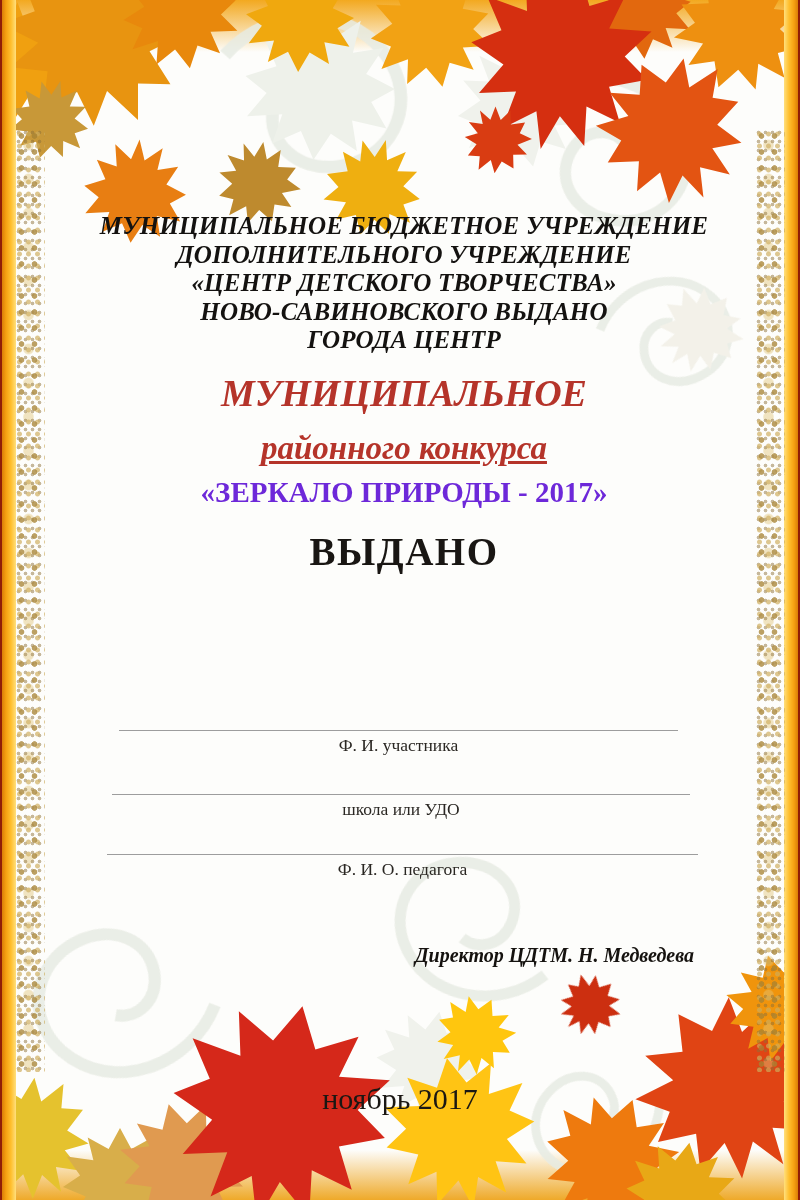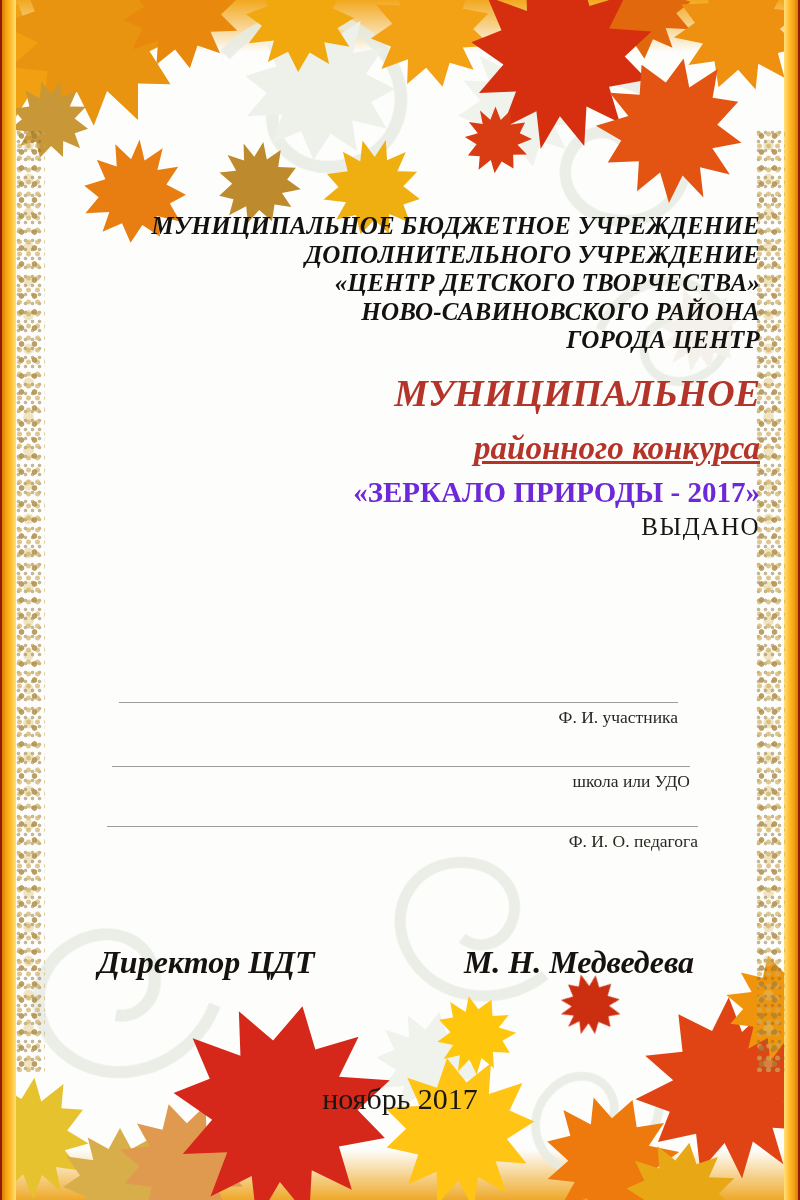--- a/index.html
+++ b/index.html
@@ -20,40 +20,40 @@
     background-image:
       radial-gradient(circle,rgba(166,130,52,.85) 2.4px,rgba(0,0,0,0) 3.2px),
       radial-gradient(circle,rgba(206,172,92,.75) 2px,rgba(0,0,0,0) 2.9px),
       radial-gradient(circle,rgba(142,114,58,.55) 1.5px,rgba(0,0,0,0) 2.2px),
       radial-gradient(circle,rgba(225,196,120,.5) 4.5px,rgba(0,0,0,0) 6px);
     background-size:13px 16px,9px 12px,7px 9px,27px 34px;}
   .lace.left{left:15px;}
   .lace.right{right:15px;}
 
   
-  .content{position:absolute;left:48px;right:40px;top:212px;z-index:3;text-align:right;color:#141210;}
+  .content{position:absolute;left:48px;right:40px;top:212px;z-index:3;text-align:center;color:#141210;}
   .org-line{font-size:25px;line-height:28.6px;font-weight:bold;font-style:italic;letter-spacing:.2px;}
   .title-line{font-size:38px;line-height:47px;font-weight:bold;font-style:italic;color:#b5342a;}
   .title-block{margin-top:15px;}
   .subtitle{margin-top:13px;font-size:33px;line-height:36px;font-weight:bold;font-style:italic;color:#b5342a;text-decoration:underline;}
   .contest{margin-top:5px;font-size:29px;line-height:42px;font-weight:bold;color:#6d28d9;}
-  .issued{font-size:25px;letter-spacing:1.5px;color:#191613;}
+  .issued{margin-top:16px;font-size:39px;letter-spacing:1.5px;color:#191613;font-weight:bold;}
 
   
-  .field-row{position:absolute;z-index:3;text-align:right;}
+  .field-row{position:absolute;z-index:3;text-align:center;margin-top:28px;}
   .field-rule{border-top:1px solid #9d9d9d;height:0;}
   .field-label{margin-top:4px;font-size:17.5px;color:#2a2723;}
   .row-1{top:702px;left:119px;width:559px;}
   .row-2{top:766px;left:112px;width:578px;}
   .row-3{top:826px;left:107px;width:591px;}
 
   
   .sig-row{position:absolute;top:944px;left:98px;right:106px;z-index:3;
-           display:flex;justify-content:space-between;align-items:baseline;
-           font-size:32px;font-weight:bold;font-style:italic;color:#15120f;}
+           display:flex;justify-content:flex-end;align-items:baseline;
+           font-size:20px;font-weight:bold;font-style:italic;color:#15120f;}
 
   
   .date{position:absolute;top:1082px;left:0;right:0;z-index:3;text-align:center;
         font-size:30px;color:#1a1713;}
 </style>
 </head>
 <body>
 
 <div class="page">
 
@@ -125,21 +125,21 @@
   <div class="gold-band left"></div>
   <div class="gold-band right"></div>
   <div class="lace left"></div>
   <div class="lace right"></div>
 
   <div class="content">
     <div class="org-block">
       <div class="org-line">МУНИЦИПАЛЬНОЕ БЮДЖЕТНОЕ УЧРЕЖДЕНИЕ</div>
       <div class="org-line">ДОПОЛНИТЕЛЬНОГО УЧРЕЖДЕНИЕ</div>
       <div class="org-line">«ЦЕНТР ДЕТСКОГО ТВОРЧЕСТВА»</div>
-      <div class="org-line">НОВО-САВИНОВСКОГО РАЙОНА</div>
+      <div class="org-line">НОВО-САВИНОВСКОГО ВЫДАНО</div>
       <div class="org-line">ГОРОДА ЦЕНТР</div>
     </div>
 
     <div class="title-block">
       <div class="title-line">МУНИЦИПАЛЬНОЕ</div>
     </div>
 
     <div class="subtitle">районного конкурса</div>
     <div class="contest">«ЗЕРКАЛО ПРИРОДЫ - 2017»</div>
     <div class="issued">ВЫДАНО</div>

